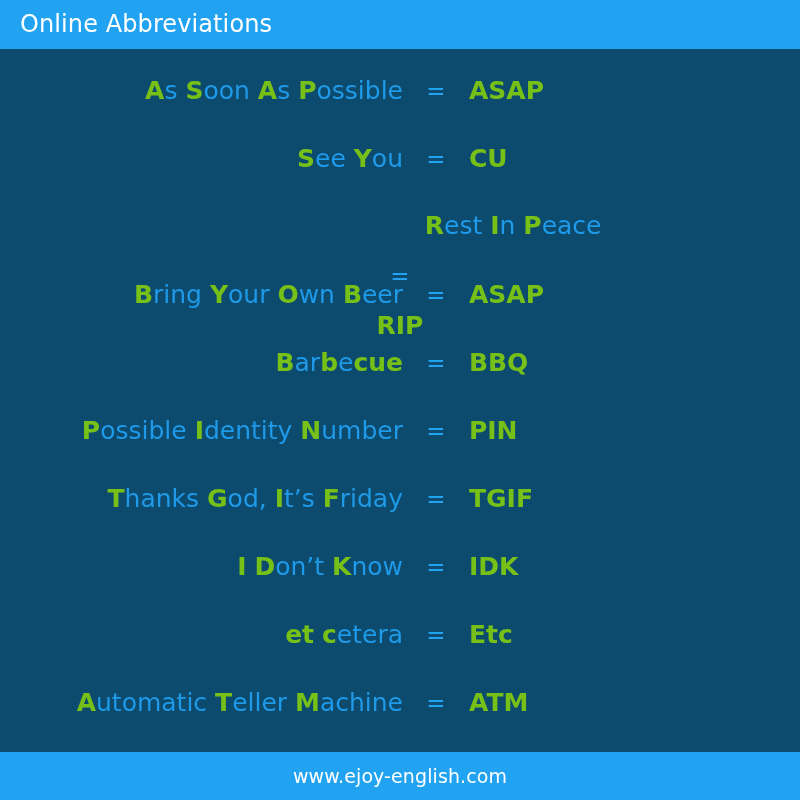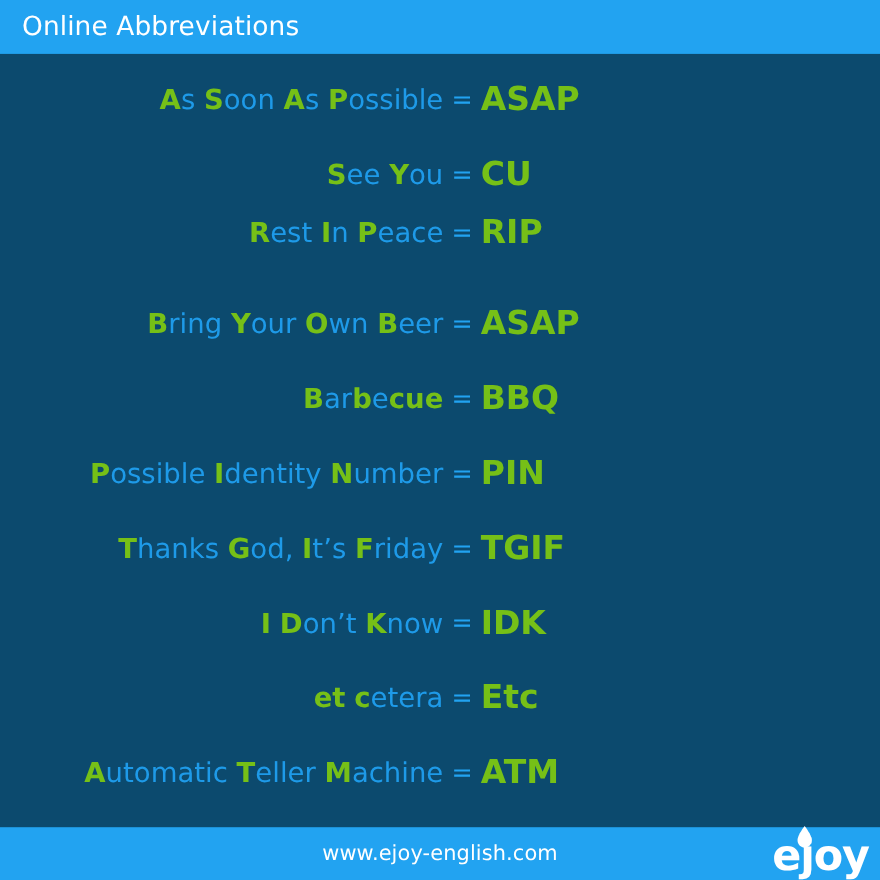--- a/index.html
+++ b/index.html
@@ -53,40 +53,41 @@
   }
   .row {
     position: absolute;
     left: 0;
     width: 800px;
     height: 46px;
     display: flex;
     flex-direction: row;
     align-items: center;
     justify-content: flex-start;
+    gap: 16px;
   }
   .phrase {
     width: 403px;
     text-align: right;
     font-size: 25px;
     line-height: 34px;
     white-space: nowrap;
     padding-right: 0;
     box-sizing: border-box;
   }
   .eq {
     width: 34px;
     text-align: center;
     font-size: 23px;
     line-height: 34px;
     color: #22A3F1;
     font-weight: 400;
   }
   .abbr {
-    font-size: 30px;
+    font-size: 25px;
     line-height: 34px;
     font-weight: 700;
     color: #76C017;
     white-space: nowrap;
     text-align: left;
   }
   .cap {
     color: #76C017;
     font-weight: 700;
   }
@@ -156,21 +157,21 @@
       <div class="row" style="top: 19px;">
         <div class="phrase"><span class="cap">A</span><span class="low">s </span><span class="cap">S</span><span class="low">oon </span><span class="cap">A</span><span class="low">s </span><span class="cap">P</span><span class="low">ossible</span></div>
         <div class="eq">=</div>
         <div class="abbr">ASAP</div>
       </div>
       <div class="row" style="top: 87px;">
         <div class="phrase"><span class="cap">S</span><span class="low">ee </span><span class="cap">Y</span><span class="low">ou</span></div>
         <div class="eq">=</div>
         <div class="abbr">CU</div>
       </div>
-      <div class="row" style="top: 140px;">
+      <div class="row" style="top: 160px; flex-direction: column;">
         <div class="phrase"><span class="cap">R</span><span class="low">est </span><span class="cap">I</span><span class="low">n </span><span class="cap">P</span><span class="low">eace</span></div>
         <div class="eq">=</div>
         <div class="abbr">RIP</div>
       </div>
       <div class="row" style="top: 223px;">
         <div class="phrase"><span class="cap">B</span><span class="low">ring </span><span class="cap">Y</span><span class="low">our </span><span class="cap">O</span><span class="low">wn </span><span class="cap">B</span><span class="low">eer</span></div>
         <div class="eq">=</div>
         <div class="abbr">ASAP</div>
       </div>
       <div class="row" style="top: 291px;">
@@ -200,22 +201,14 @@
       </div>
       <div class="row" style="top: 631px;">
         <div class="phrase"><span class="cap">A</span><span class="low">utomatic </span><span class="cap">T</span><span class="low">eller </span><span class="cap">M</span><span class="low">achine</span></div>
         <div class="eq">=</div>
         <div class="abbr">ATM</div>
       </div>
     </div>
 
   <div class="footer-bar"></div>
   <div class="footer-url">www.ejoy-english.com</div>
-  <div class="logo">
-    <span class="logo-drop">
-      <svg width="15" height="20" viewBox="0 0 15 20" xmlns="http://www.w3.org/2000/svg">
-        <path d="M7.5 0 C7.5 0 14 8.2 14 12.7 C14 16.6 11.1 19.6 7.5 19.6 C3.9 19.6 1 16.6 1 12.7 C1 8.2 7.5 0 7.5 0 Z" fill="#FFFFFF"></path>
-      </svg>
-    </span>
-    <span class="logo-text">ejoy</span>
-  </div>
 
 </div>
 
 </body></html>

